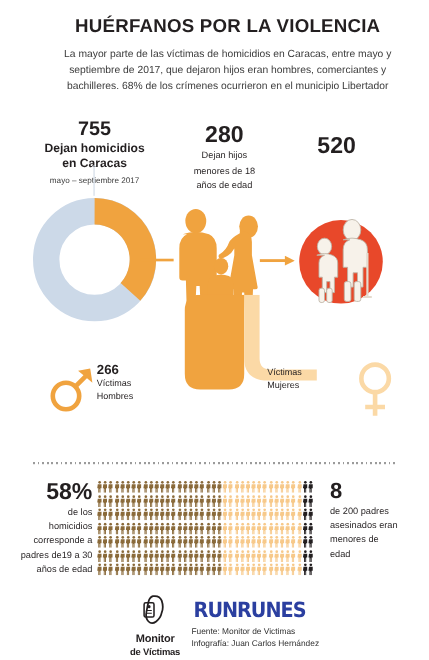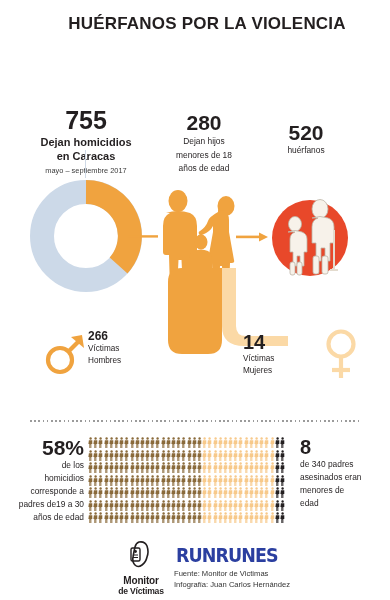--- a/index.html
+++ b/index.html
@@ -28,21 +28,21 @@
     line-height:1.52;
     color:#3b3b3b;
     padding:8px 30px 0 30px;
   }
 
   
   .bignum { font-weight:700; color:#231f20; line-height:1; }
   .caption { color:#231f20; line-height:1.25; }
 
   .blk-755 { position:absolute; left:0; top:108px; width:172px; text-align:center; }
-  .blk-755 .bignum { font-size:25px; }
+  .blk-755 .bignum { font-size:18px; }
   .blk-755 .l1 { font-size:11px; font-weight:700; margin-top:3px; }
   .blk-755 .l2 { font-size:11px; font-weight:700; }
   .blk-755 .l3 { font-size:7.4px; font-weight:400; margin-top:2px; color:#3b3b3b; }
 
   .blk-280 { position:absolute; left:150px; top:112px; width:108px; text-align:center; }
   .blk-280 .bignum { font-size:21px; }
   .blk-280 .caption { font-size:8.4px; margin-top:3px; }
 
   .blk-520 { position:absolute; left:246px; top:122px; width:120px; text-align:center; }
   .blk-520 .bignum { font-size:21px; }
@@ -109,20 +109,21 @@
     transform:scaleX(.92); transform-origin:left center;
   }
   .credits { position:absolute; left:174px; top:33px; width:180px; font-size:7.6px; line-height:1.42; color:#333; }
 </style>
 </head>
 <body>
 
 <div class="page">
 
   <div class="title">HUÉRFANOS POR LA VIOLENCIA</div>
+  <div class="subtitle">La mayor parte de las víctimas de homicidios en Caracas, entre mayo y septiembre de 2017, que dejaron hijos eran hombres, comerciantes y bachilleres. 68% de los crímenes ocurrieron en el municipio Libertador</div>
 
   <div class="blk-755">
     <div class="bignum">755</div>
     <div class="l1 caption">Dejan homicidios</div>
     <div class="l2 caption">en Caracas</div>
     <div class="l3">mayo –  septiembre 2017</div>
   </div>
 
   <div class="tick-v"></div>
 
@@ -162,21 +163,20 @@
     </g>
   </svg>
 
   <svg class="arrow-right" viewBox="0 0 32 10">
     <rect x="0" y="3.6" width="24" height="2.6" fill="#f0a33f"></rect>
     <path d="M23 0.6 L32 5 L23 9.4 Z" fill="#f0a33f"></path>
   </svg>
 
   <div class="blk-520">
     <div class="bignum">520</div>
-    <div class="caption">huérfanos</div>
   </div>
 
   <svg class="circle-kids" viewBox="0 0 92 92">
     <circle cx="46" cy="46" r="38" fill="#e8482a"></circle>
     <g fill="#f7f2ea" stroke="#bdb4a6" stroke-width="0.8">
       <ellipse cx="56" cy="17" rx="8" ry="9.5"></ellipse>
       <path d="M48 26 q8 -3 16 0 q6 2 6 9 l0 16 l-4 0 l0 18 l-5 0 l0 -13 l-4 0 l0 13 l-5 0 l0 -18 l-4 0 l0 -16 q0 -7 6 -9 z"></path>
       <rect x="49" y="64" width="6" height="18" rx="2"></rect>
       <rect x="58" y="64" width="6" height="18" rx="2"></rect>
     </g>
@@ -202,21 +202,20 @@
     <line x1="24" y1="22" x2="37" y2="9" stroke="#f0a33f" stroke-width="4.2"></line>
     <path d="M38 5 L40 18 L27 7 Z" fill="#f0a33f"></path>
   </svg>
   <div class="blk-266">
     <div class="bignum">266</div>
     <div class="caption">Víctimas</div>
     <div class="caption">Hombres</div>
   </div>
 
   <div class="blk-14">
-    <div class="bignum">14</div>
     <div class="caption">Víctimas</div>
     <div class="caption">Mujeres</div>
   </div>
   <svg class="sym-female" viewBox="0 0 40 52">
     <circle cx="20" cy="16" r="12.5" fill="none" stroke="#fbd9a6" stroke-width="4.2"></circle>
     <line x1="20" y1="29" x2="20" y2="50" stroke="#fbd9a6" stroke-width="4.2"></line>
     <line x1="11" y1="42" x2="29" y2="42" stroke="#fbd9a6" stroke-width="4.2"></line>
   </svg>
 
   <div class="divider"></div>
@@ -1838,21 +1837,21 @@
           <g fill="#231f20">
             <circle cx="5" cy="3" r="2.4"></circle>
             <path d="M1.6 6.6 h6.8 v7.2 h-1.9 v8 h-1.7 v-6.6 h-0.6 v6.6 h-1.7 v-8 h-1.9 z"></path>
           </g>
         </svg>
       </div>
     </div>
 
   <div class="blk-8">
     <div class="bignum">8</div>
-    <div class="caption">de 340 padres</div>
+    <div class="caption">de 200 padres</div>
     <div class="caption">asesinados eran</div>
     <div class="caption">menores de</div>
     <div class="caption">edad</div>
   </div>
 
   <div class="footer">
     <div class="logo-mv">
       <svg width="32" height="30" viewBox="0 0 32 30">
         <path d="M14 2 q6 -1 8 4 q2 6 0 11 q-1 5 -5 8 q-4 3 -7 0 q-3 -3 -2 -8 q1 -6 2 -10 q1 -4 4 -5 z" fill="none" stroke="#231f20" stroke-width="1.6"></path>
         <rect x="6" y="8" width="9" height="13" rx="1.5" fill="none" stroke="#231f20" stroke-width="1.4"></rect>

